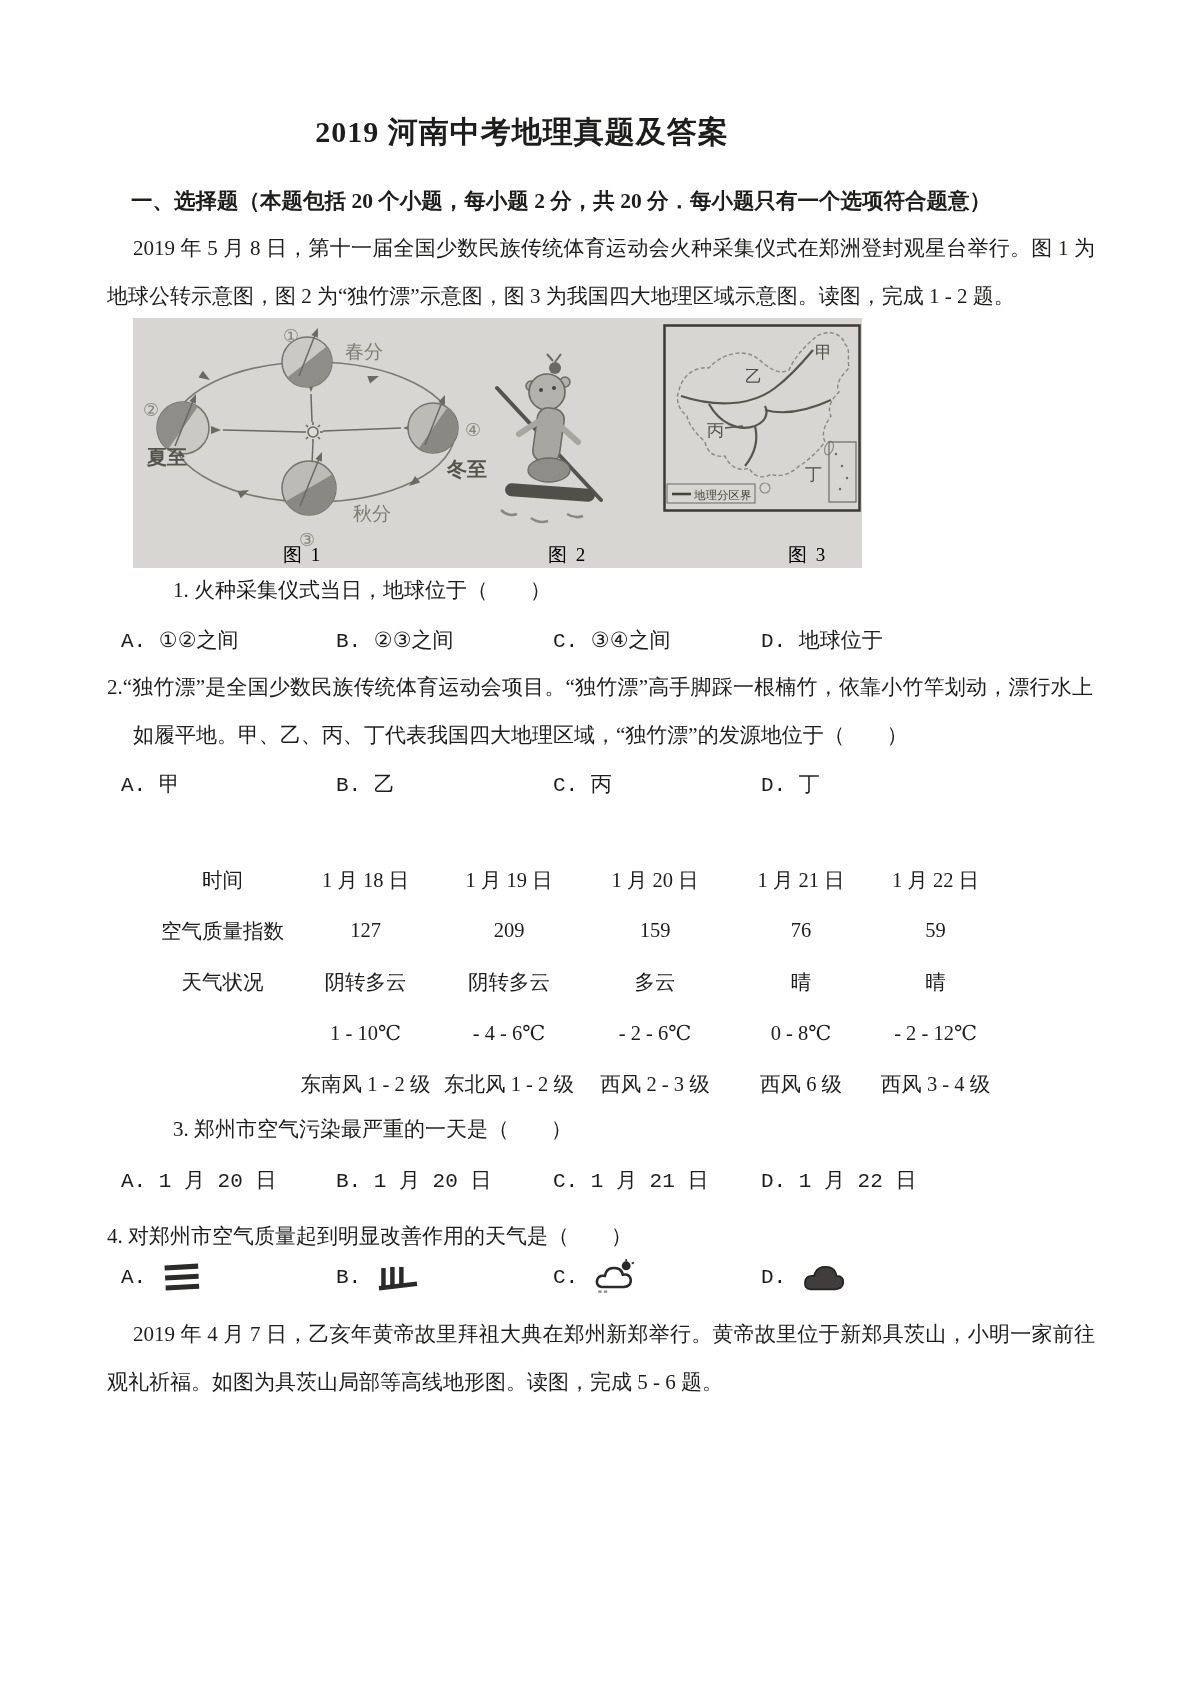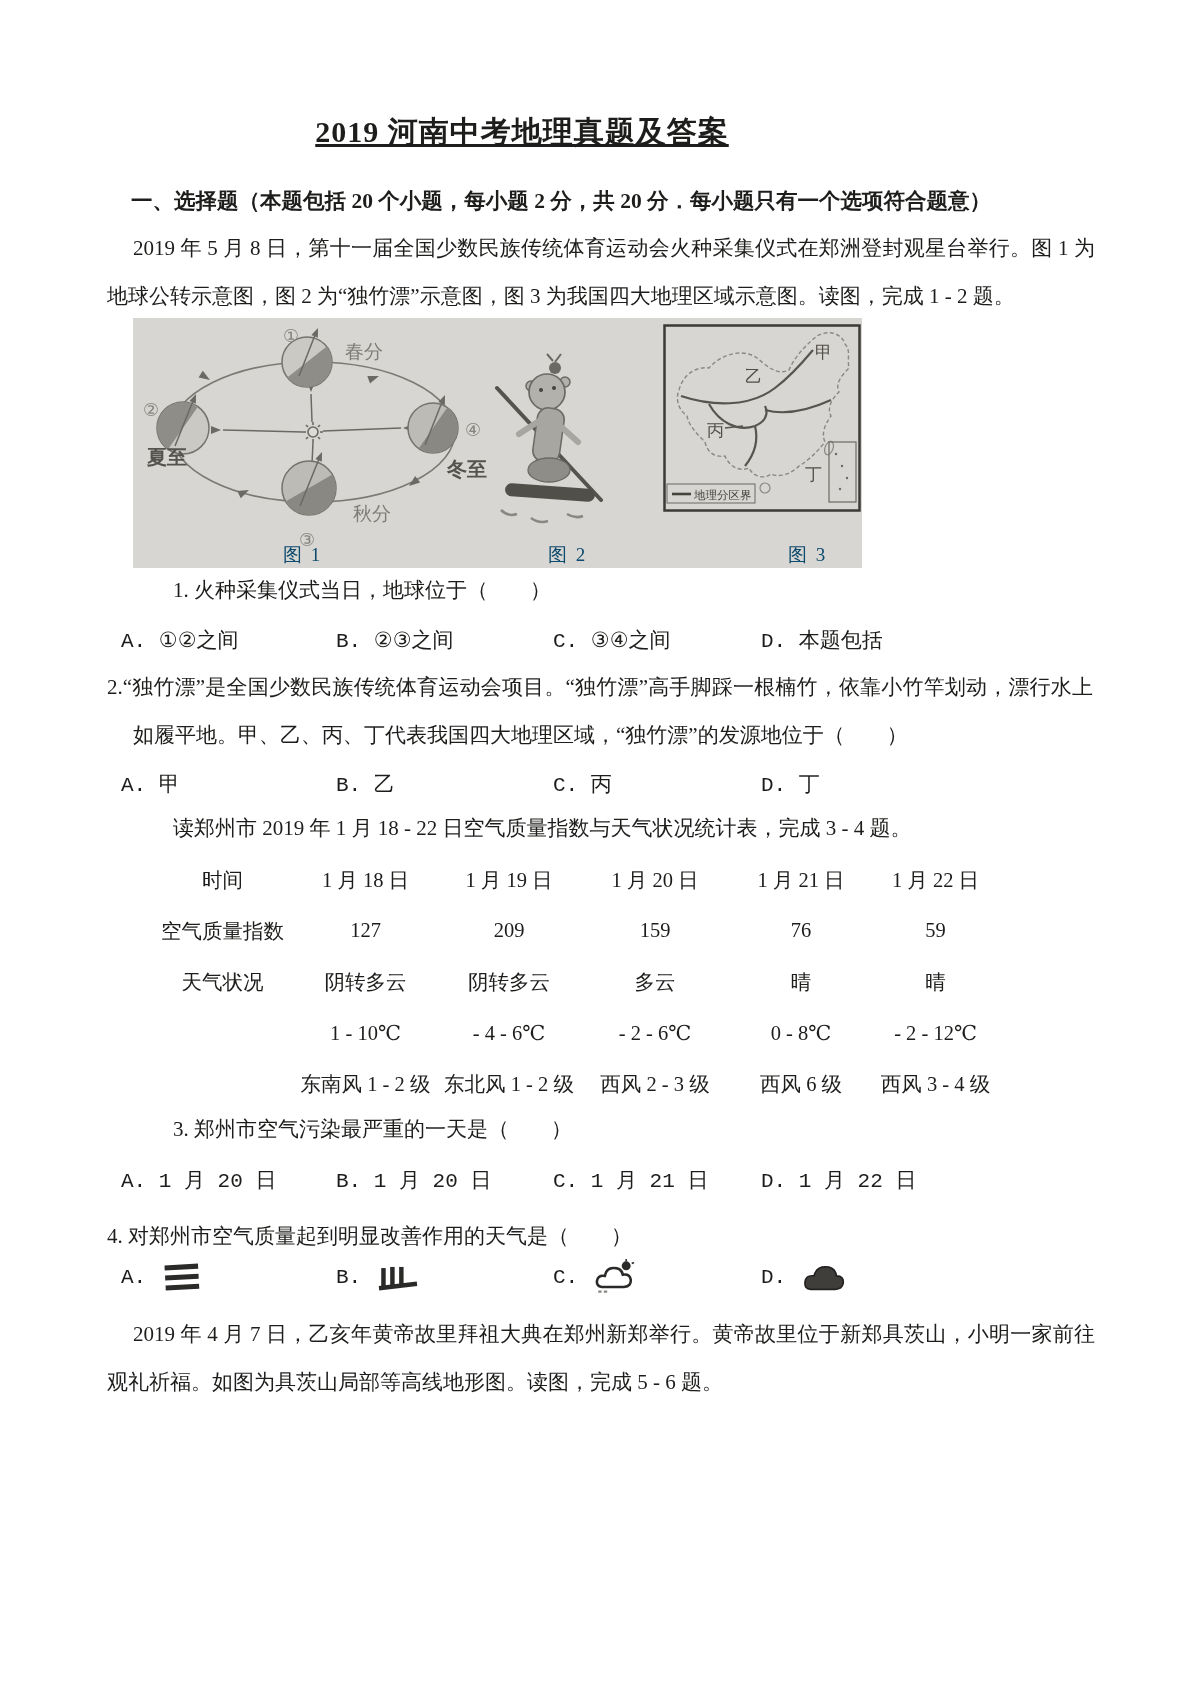--- a/index.html
+++ b/index.html
@@ -7,21 +7,21 @@
     position:relative;
     width:1200px;height:1698px;
     background:#ffffff;
     font-family:"Liberation Serif","DejaVu Serif","DejaVu Sans",serif;
     color:#1d1d1b;
     overflow:hidden;
   }
   .title{
     position:absolute;top:112px;left:0;width:1044px;
     margin:0;text-align:center;
-    font-size:30px;font-weight:bold;letter-spacing:1px;text-decoration:underline;
+    font-size:30px;font-weight:bold;letter-spacing:1px;
   }
   .heading{
     position:absolute;top:186px;left:107px;width:1000px;
     font-size:21.5px;font-weight:bold;margin-left:24px;
   }
   .para{
     position:absolute;left:107px;width:988px;margin:0;
     font-size:21px;line-height:48px;text-indent:26px;
     text-align:justify;
   }
@@ -48,21 +48,21 @@
 
   .figure{
     position:absolute;left:133px;top:318px;width:729px;height:250px;
     background:#d8d6d2;
   }
   .figure svg{position:absolute;}
   .fig1{left:4px;top:6px;}
   .fig2{left:356px;top:10px;}
   .fig3{left:530px;top:6px;}
   .cap{
-    position:absolute;top:224px;font-size:19px;color:#0c4a6e;
+    position:absolute;top:224px;font-size:19px;color:#000000;
     letter-spacing:2px;white-space:nowrap;
   }
   .cap1{left:150px;}
   .cap2{left:415px;}
   .cap3{left:655px;}
 
   .wtable{
     position:absolute;left:150px;top:854px;
     display:grid;
     grid-template-columns:145px 141px 146px 146px 146px 123px;
@@ -214,32 +214,31 @@
     <span class="cap cap1">图 1</span>
     <span class="cap cap2">图 2</span>
     <span class="cap cap3">图 3</span>
   </div>
 
   <div class="qline" style="top:578px">1. 火种采集仪式当日，地球位于（　　）</div>
   <div class="optrow" style="top:626px">
     <span class="opt o1">A. ①②之间</span>
     <span class="opt o2">B. ②③之间</span>
     <span class="opt o3">C. ③④之间</span>
-    <span class="opt o4">D. 本题包括</span>
+    <span class="opt o4">D. 地球位于</span>
   </div>
 
   <div class="qhang" style="top:663px">2.“独竹漂”是全国少数民族传统体育运动会项目。“独竹漂”高手脚踩一根楠竹，依靠小竹竿划动，漂行水上如履平地。甲、乙、丙、丁代表我国四大地理区域，“独竹漂”的发源地位于（　　）</div>
   <div class="optrow" style="top:770px">
     <span class="opt o1">A. 甲</span>
     <span class="opt o2">B. 乙</span>
     <span class="opt o3">C. 丙</span>
     <span class="opt o4">D. 丁</span>
   </div>
 
-  <div class="qline" style="top:816px">读郑州市 2019 年 1 月 18 - 22 日空气质量指数与天气状况统计表，完成 3 - 4 题。</div>
 
   <div class="wtable">
     <span>时间</span>
     <span>1 月 18 日</span>
     <span>1 月 19 日</span>
     <span>1 月 20 日</span>
     <span>1 月 21 日</span>
     <span>1 月 22 日</span>
 
     <span>空气质量指数</span>

